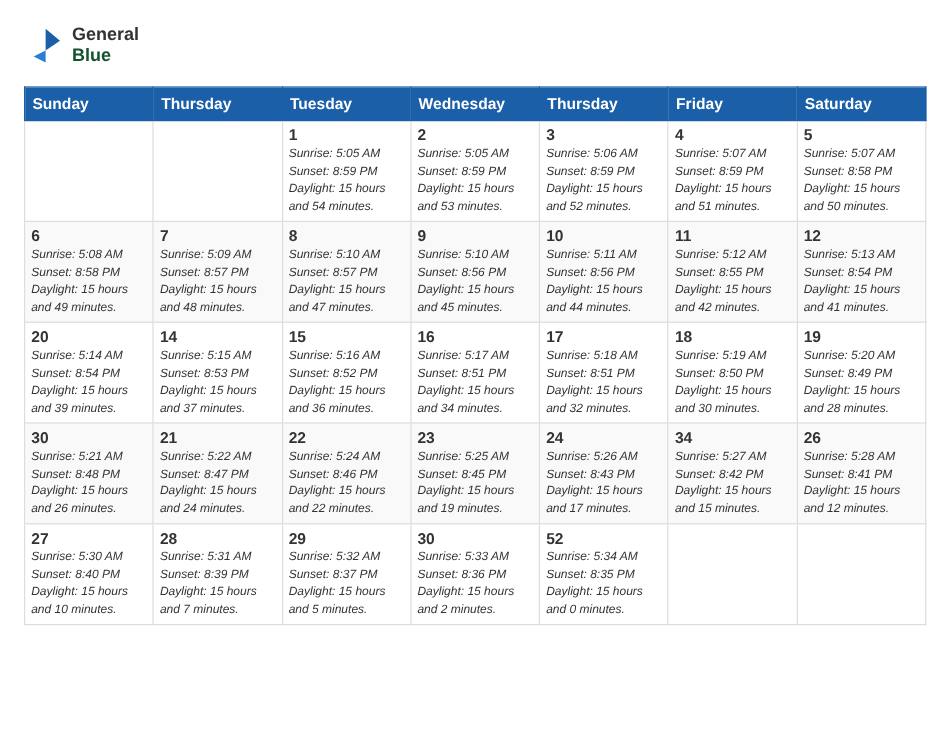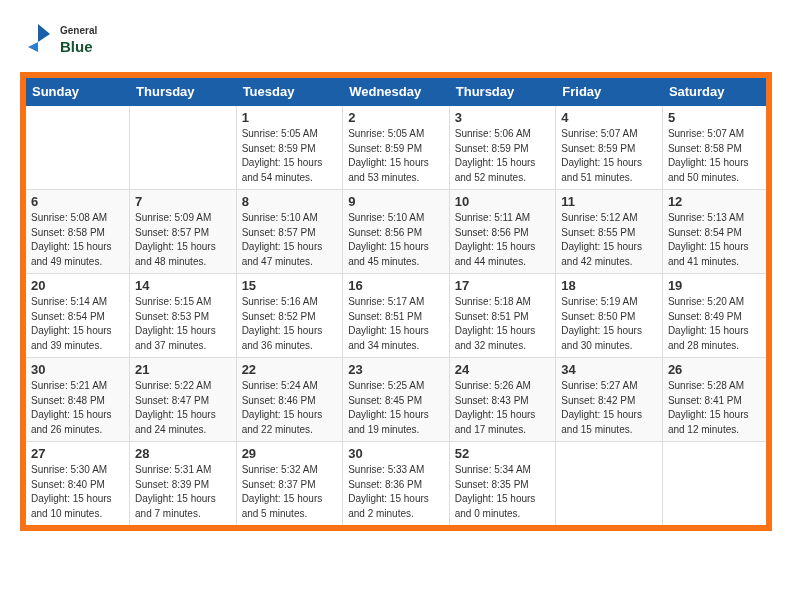--- a/index.html
+++ b/index.html
@@ -30,21 +30,21 @@
       color: #333;
       line-height: 1.1;
     }
     .location-title {
       font-size: 16px;
       color: #333;
     }
     .calendar {
       width: 100%;
       border-collapse: collapse;
-      border: 6px solid #f97316;
+      border: 1px solid #f97316;
     }
     .calendar th {
       background-color: #1a5fa8;
       color: #fff;
       font-size: 13px;
       font-weight: bold;
       padding: 6px 6px;
       text-align: left;
       border: 1px solid #1a5fa8;
     }
@@ -64,35 +64,36 @@
     .day-number {
       font-size: 13px;
       font-weight: bold;
       margin-bottom: 2px;
       display: block;
     }
     .day-detail {
       font-size: 10px;
       line-height: 1.45;
       color: #333;
+      font-style: italic;
     }
     .empty-cell {
       background: #fff !important;
     }
   </style>
 </head>
 <body>
 
 <div class="header">
   <div class="logo">
       <svg width="36" height="36" viewBox="0 0 36 36">
         <path d="M18 4 L18 22 L30 14 Z" fill="#1a5fa8"></path>
         <path d="M18 22 L18 32 L8 27 Z" fill="#2a7fd4"></path>
       </svg>
-      <div><span style="font-size:10px;font-weight:bold;color:#333;">General</span><br><span style="font-size:15px;font-weight:bold;color:#14532d;">Blue</span></div>
+      <div><span style="font-size:15px;font-weight:bold;color:#333;">General</span><br><span style="font-size:15px;font-weight:bold;color:#14532d;">Blue</span></div>
     </div>
   <div class="title-block">
     <div class="month-title"></div>
     <div class="location-title"></div>
   </div>
 </div>
 
 <table class="calendar">
   <thead>
     <tr>

